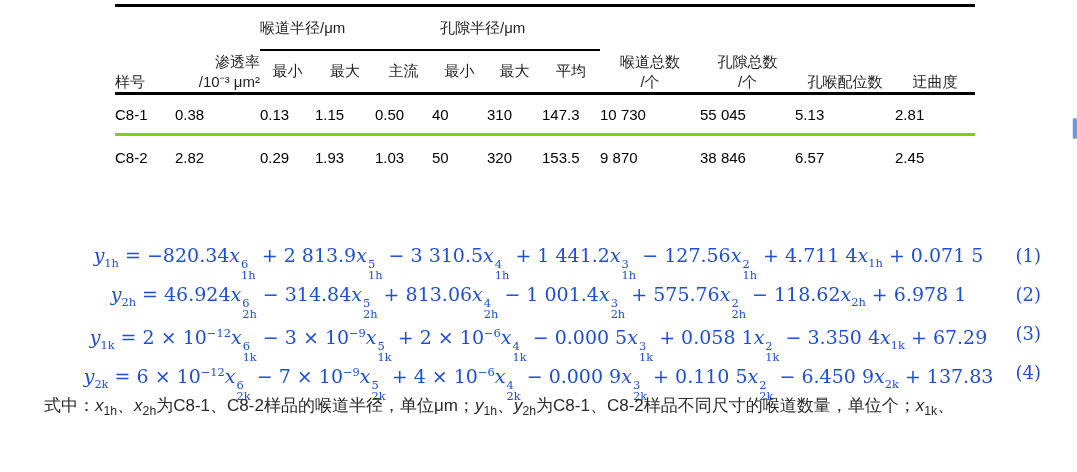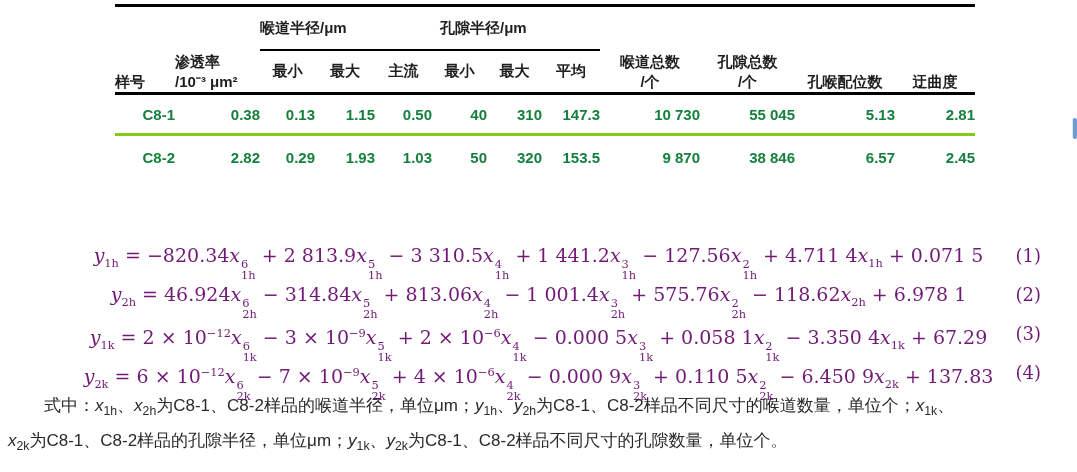--- a/index.html
+++ b/index.html
@@ -4,40 +4,40 @@
 <style>
   html,body{margin:0;padding:0;}
   body{
     width:1077px;height:472px;position:relative;overflow:hidden;
     background:#ffffff;color:#1f1f1f;
     font-family:"Liberation Sans",sans-serif;
   }
   
   .table-wrap{position:absolute;left:115px;top:4px;width:860px;}
   table.data{border-collapse:collapse;width:860px;table-layout:fixed;border-top:3px solid #000;}
-  table.data th,table.data td{padding:0;font-weight:bold;}
+  table.data th,table.data td{padding:0;font-weight:normal;}
   thead th{font-weight:bold;font-size:15px;line-height:20px;}
   tr.hr1{height:44px;}
   tr.hr2{height:44px;}
   th.group{border-bottom:2px solid #000;text-align:left;vertical-align:middle;padding-left:13px;padding-bottom:4px;}
   th.group.g2{padding-left:8px;}
   th.vbot{vertical-align:bottom;text-align:center;padding-bottom:12px;}
   th.c-sample{text-align:left;padding-left:3px;}
-  th.c-perm{text-align:left;padding-left:5px;}
+  th.c-perm{text-align:right;padding-left:5px;}
   th.c-total{text-align:center;padding-left:18px;padding-bottom:16px;}
   tr.hr2 th{vertical-align:middle;text-align:center;}
-  tbody td{font-size:15px;text-align:right;vertical-align:middle;color:#15803d;}
+  tbody td{font-size:15px;text-align:left;vertical-align:middle;color:#000000;}
   tbody tr.r1{height:41px;}
   tbody tr.r1 td{border-top:3px solid #000;}
   tbody tr.r2{height:44px;}
   tbody tr.r2 td{border-top:3px solid #84cc16;}
   
   .equations{position:absolute;left:0;top:236px;width:1077px;}
   .eq{position:relative;height:39px;line-height:39px;text-align:center;
-      font-family:"DejaVu Serif",serif;font-size:19px;color:#701a75;white-space:nowrap;}
+      font-family:"DejaVu Serif",serif;font-size:19px;color:#1d4ed8;white-space:nowrap;}
   .eq-math .vr{font-style:italic;}
   .eq-math sub{font-size:0.6em;}
   .eq-math sup{font-size:0.6em;}
   .ss{display:inline-flex;flex-direction:column;align-items:flex-start;
       font-size:0.6em;line-height:1;vertical-align:-0.5em;margin-left:1px;}
   .eq-num{position:absolute;right:36px;top:0;font-size:18px;}
   
   .note{position:absolute;left:8px;top:388px;width:1022px;font-size:17px;color:#2a2a2a;}
   .note-line{height:35px;line-height:35px;white-space:nowrap;}
   .note-line.first{padding-left:36px;}
@@ -202,16 +202,15 @@
         </span><span> + 0.110 5</span><span class="vr">x</span><span class="ss">
           <span>2</span>
           <span>2k</span>
         </span><span> − 6.450 9</span><span class="vr">x</span><sub>2k</sub><span> + 137.83</span></span>
     <span class="eq-num">(4)</span>
   </div>
 </div>
 
 <div class="note">
   <div class="note-line first"><span>式中：</span><span class="nv">x</span><sub>1h</sub><span>、</span><span class="nv">x</span><sub>2h</sub><span>为C8-1、C8-2样品的喉道半径，单位μm；</span><span class="nv">y</span><sub>1h</sub><span>、</span><span class="nv">y</span><sub>2h</sub><span>为C8-1、C8-2样品不同尺寸的喉道数量，单位个；</span><span class="nv">x</span><sub>1k</sub><span>、</span></div>
-  <div class="note-line"><span class="nv">x</span><sub>2k</sub><span>为C8-1、C8-2样品的孔隙半径，单位μm；</span><span class="nv">y</span><sub>1k</sub><span>、</span><span class="nv">y</span><sub>2k</sub><span>为C8-1、C8-2样品不同尺寸的孔隙数量，单位个。</span></div>
 </div>
 
 <div class="scroll-thumb"></div>
 
 </body></html>

